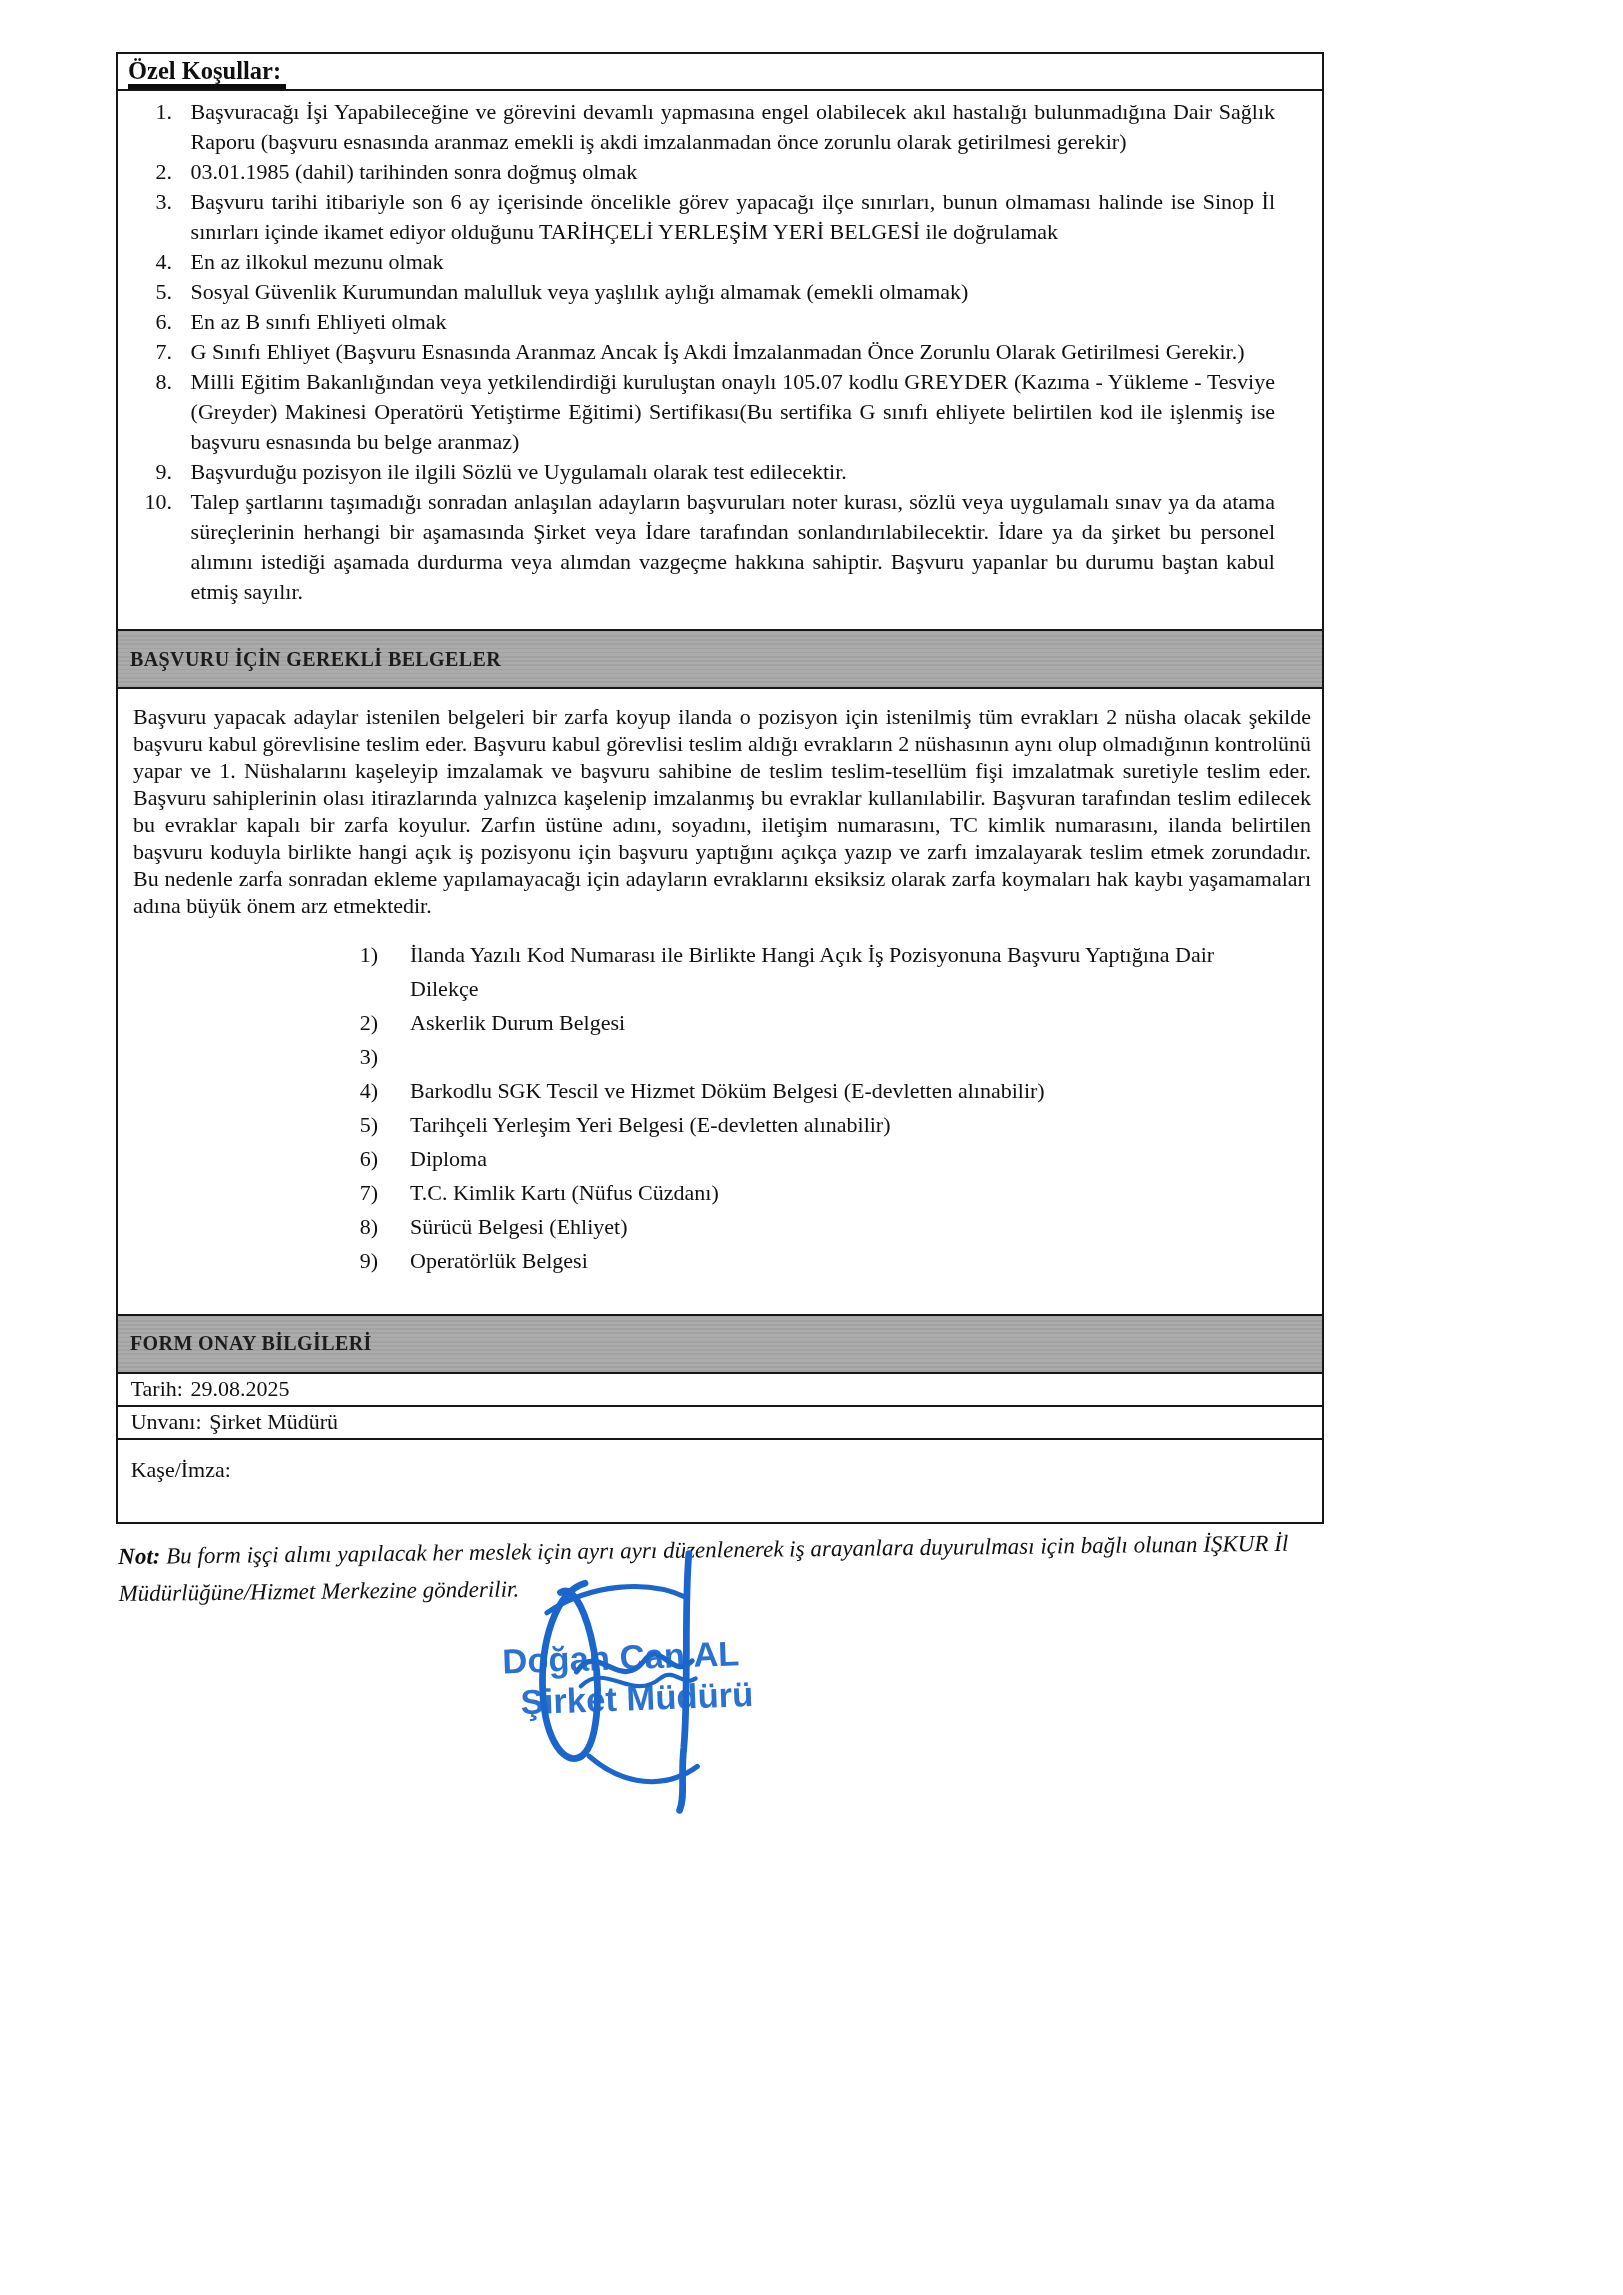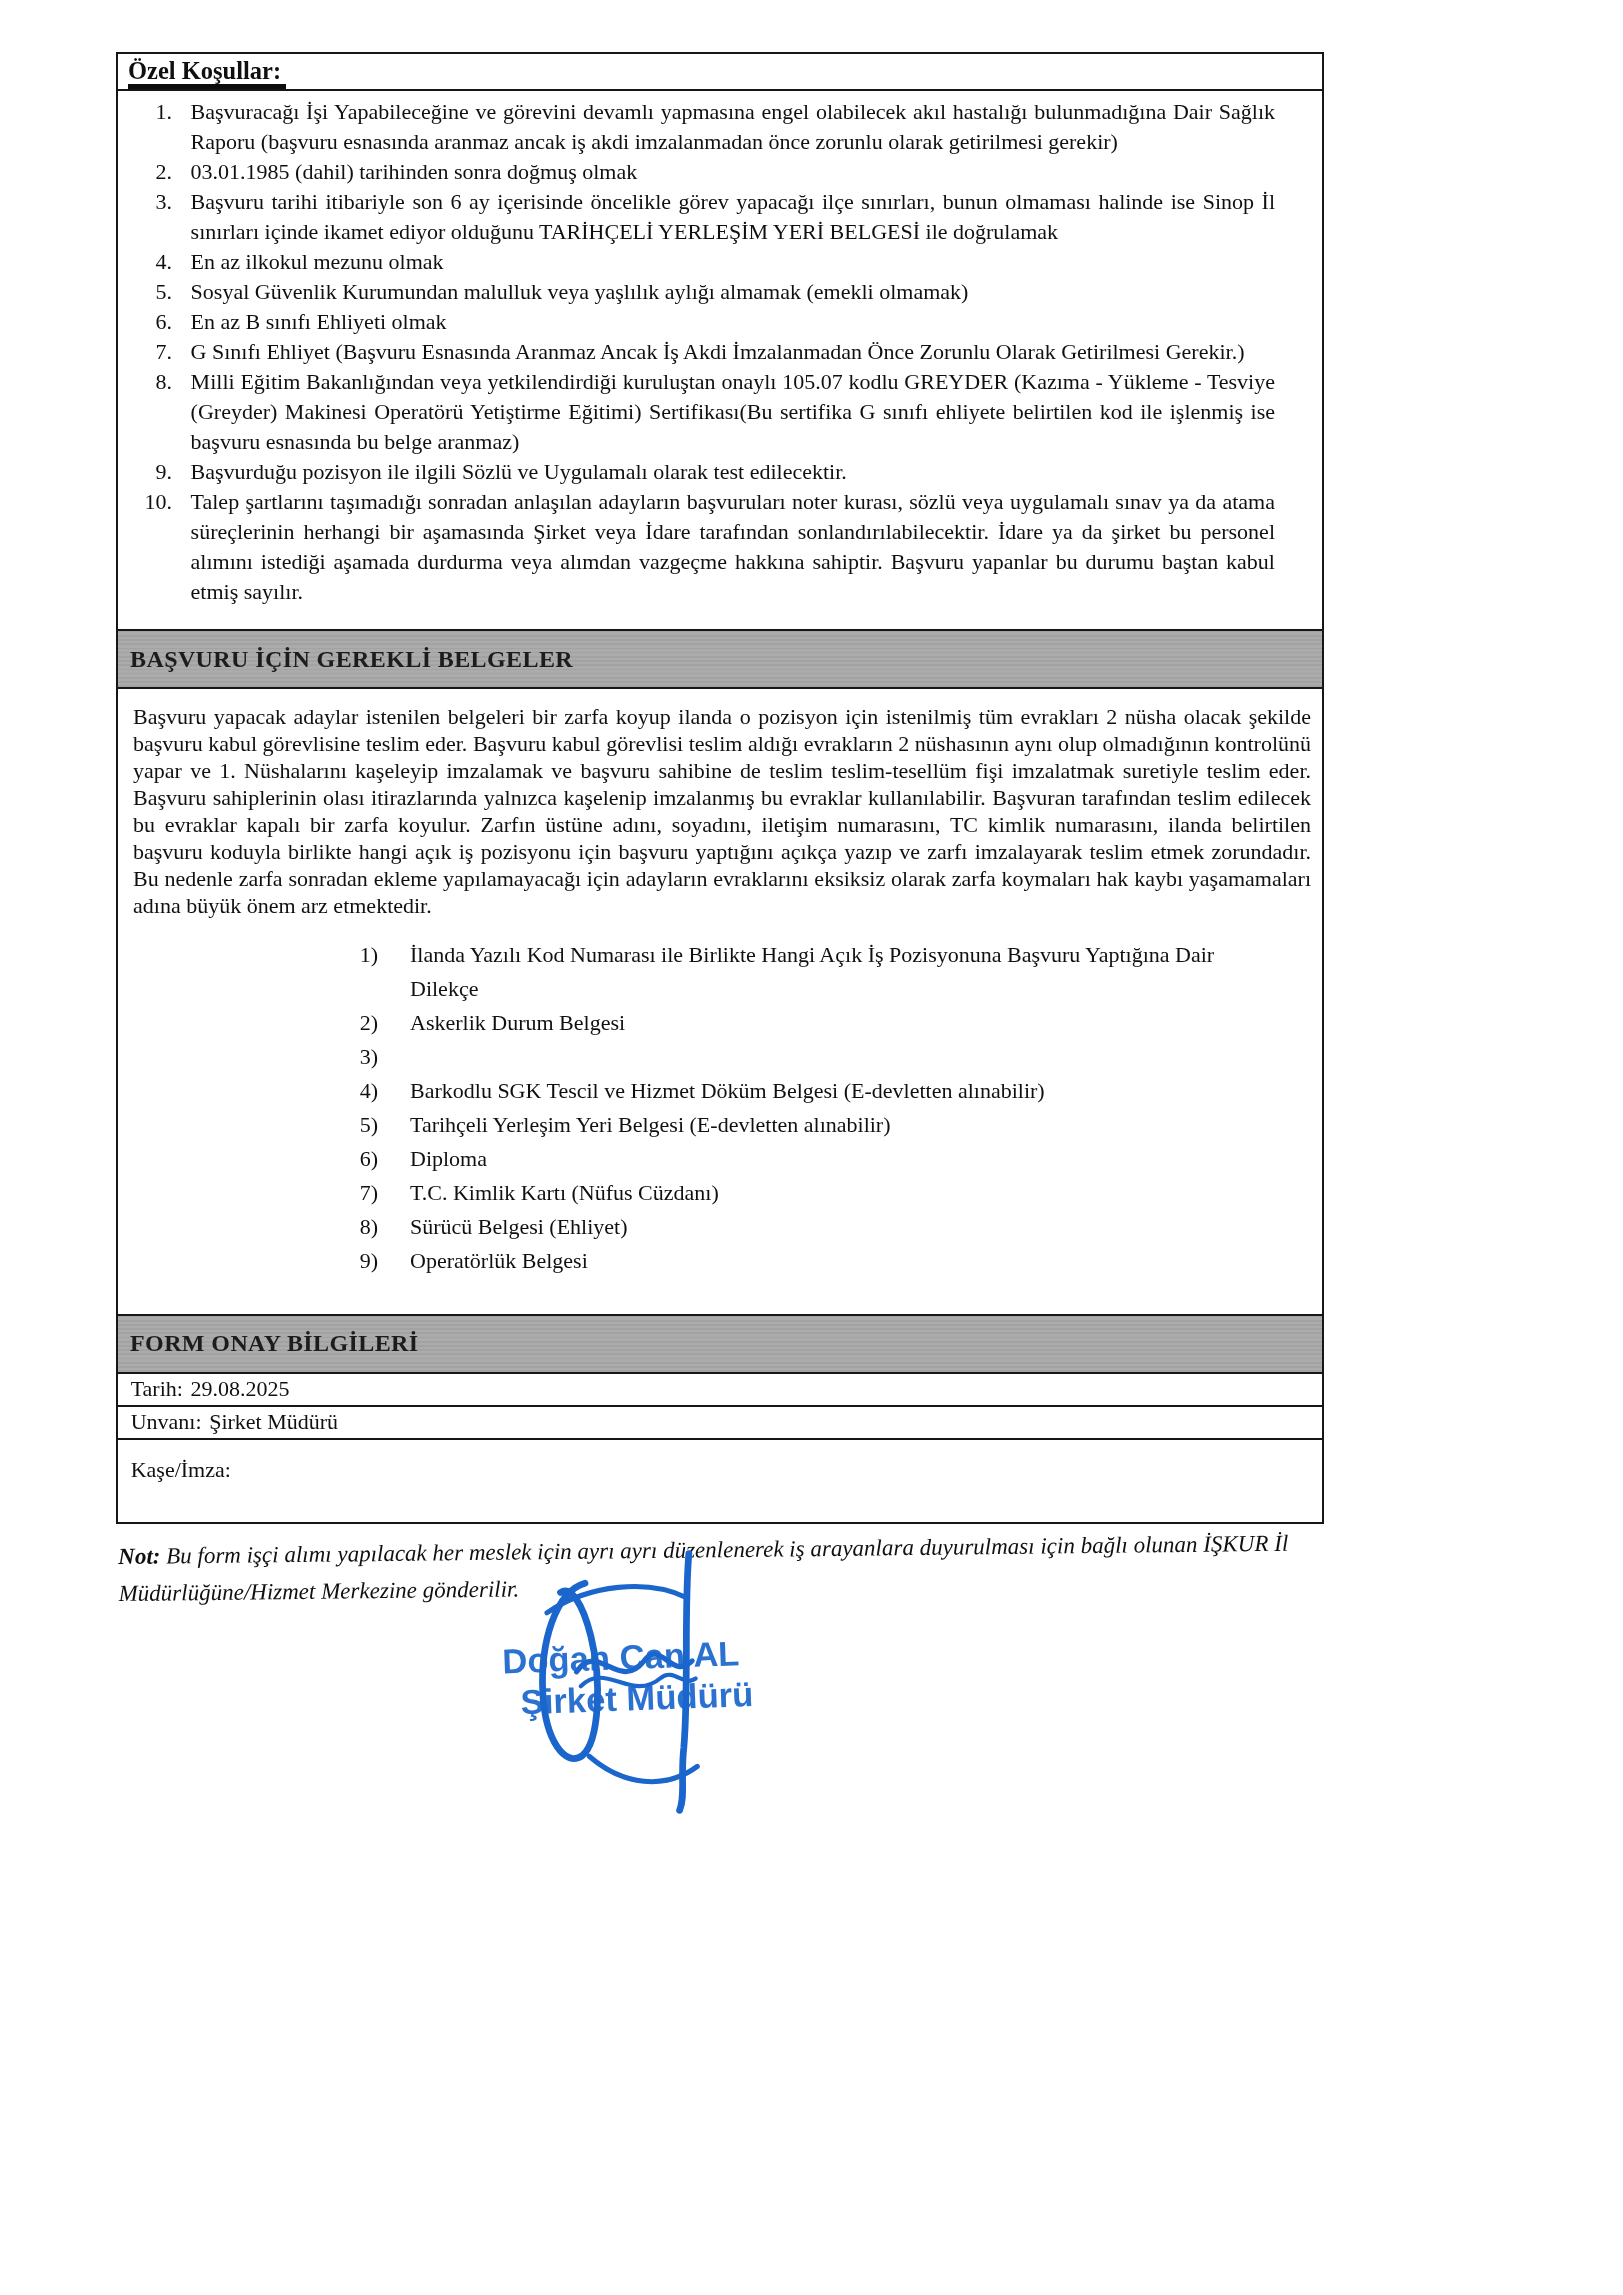--- a/index.html
+++ b/index.html
@@ -20,21 +20,21 @@
   .li{display:flex;font-size:22px;line-height:30px;}
   .li .num{flex:0 0 54px;text-align:right;}
   .li .txt{flex:1;margin-left:18.6px;text-align:justify;}
 
   
   .bar{
     background:#a6a6a6;
     background-image:repeating-linear-gradient(0deg,#a2a2a2 0 1.7px,#ababab 1.7px 4.2px);
     border-top:2.5px solid #161616;border-bottom:2.5px solid #161616;
     height:56px;display:flex;align-items:center;padding-left:12px;
-    font-weight:bold;font-size:24px;color:#1c1c1c;letter-spacing:0.4px;
+    font-weight:bold;font-size:20px;color:#1c1c1c;letter-spacing:0.4px;
   }
 
   
   .belgeler{padding:6.8px 0 36px 0;}
   .para{padding:6.8px 11px 0 15px;font-size:22px;line-height:27px;text-align:justify;}
   .doc-list{margin-top:18.6px;padding-right:93px;}
   .doc-list .li{line-height:34px;}
   .doc-list .num{flex:0 0 260px;}
   .doc-list .txt{margin-left:32px;text-align:left;}
 
@@ -61,21 +61,21 @@
 
 <div class="doc">
   <div class="outer">
 
     <div class="title-row">
       <span class="t">Özel Koşullar:</span>
     </div>
     <div class="ozel-list">
       <div class="li">
           <span class="num">1.</span>
-          <span class="txt">Başvuracağı İşi Yapabileceğine ve görevini devamlı yapmasına engel olabilecek akıl hastalığı bulunmadığına Dair Sağlık Raporu (başvuru esnasında aranmaz ancak iş akdi imzalanmadan önce zorunlu olarak getirilmesi gerekir)</span>
+          <span class="txt">Başvuracağı İşi Yapabileceğine ve görevini devamlı yapmasına engel olabilecek akıl hastalığı bulunmadığına Dair Sağlık Raporu (başvuru esnasında aranmaz emekli iş akdi imzalanmadan önce zorunlu olarak getirilmesi gerekir)</span>
         </div>
       <div class="li">
           <span class="num">2.</span>
           <span class="txt">03.01.1985 (dahil) tarihinden sonra doğmuş olmak</span>
         </div>
       <div class="li">
           <span class="num">3.</span>
           <span class="txt">Başvuru tarihi itibariyle son 6 ay içerisinde öncelikle görev yapacağı ilçe sınırları, bunun olmaması halinde ise Sinop İl sınırları içinde ikamet ediyor olduğunu TARİHÇELİ YERLEŞİM YERİ BELGESİ ile doğrulamak</span>
         </div>
       <div class="li">

